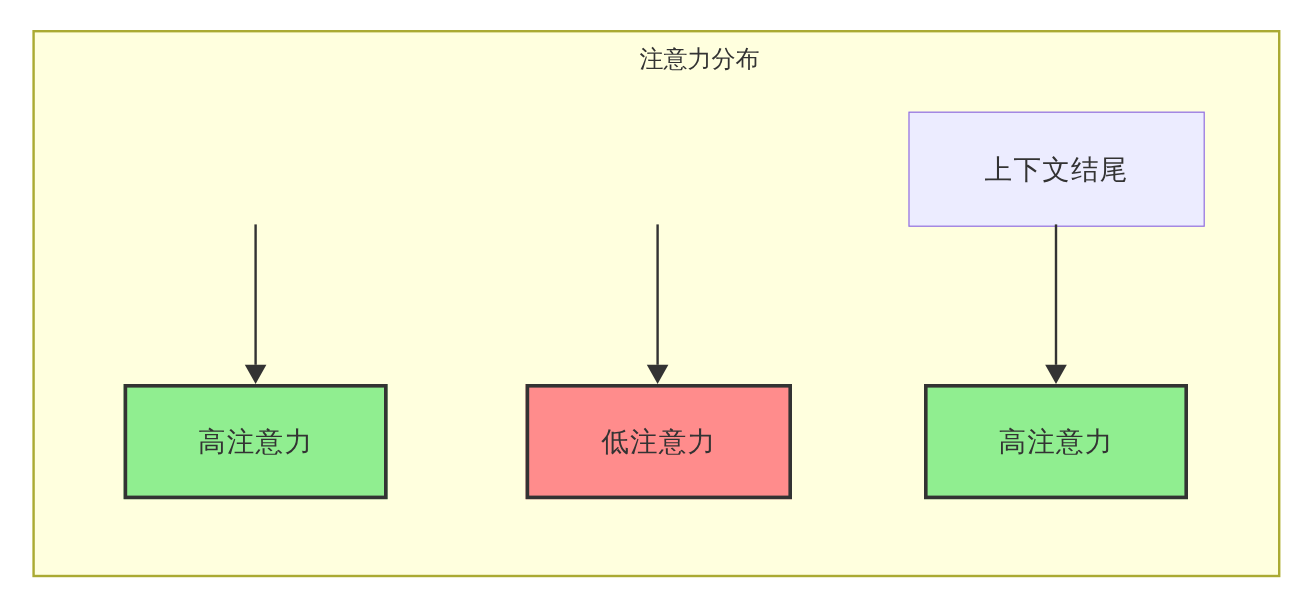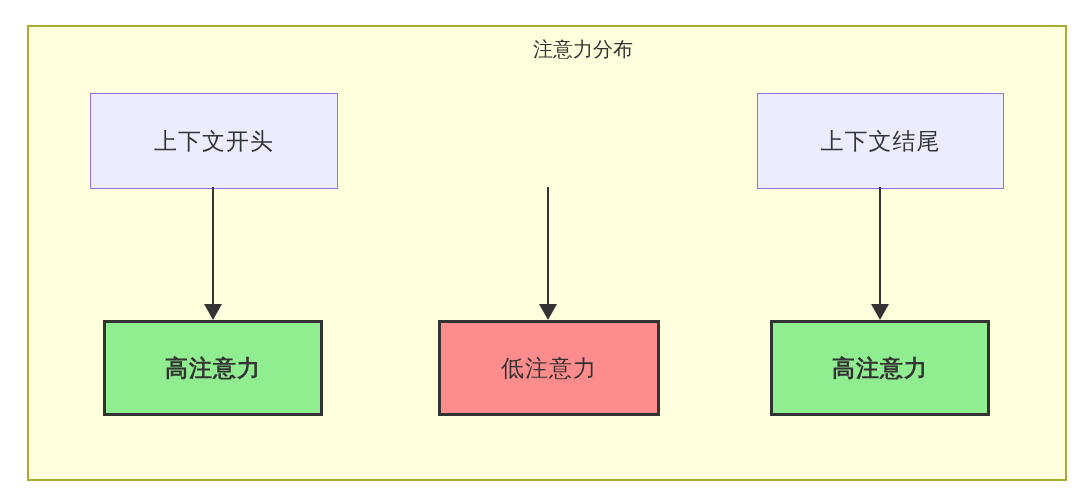--- a/index.html
+++ b/index.html
@@ -49,21 +49,21 @@
     top: 66px;
     height: 96px;
     background: var(--source-fill, #ececff);
     border: 1.5px solid var(--source-border, #9370db);
   }
   .target-node {
     top: 293px;
     height: 96px;
     border: 3px solid var(--target-border, #333333);
   }
-  .target-node.high { background: var(--high-fill, #90ee90); font-weight: bold; }
+  .target-node.high { background: var(--high-fill, #90ee90); }
   .target-node.low  { background: var(--low-fill, #ff8c8c); }
   .arrow {
     position: absolute;
     top: 160px;
     width: 18px;
     height: 133px;
     display: flex;
     flex-direction: column;
     align-items: center;
   }
@@ -91,21 +91,20 @@
   .arr-2 { left: 842px; }
 </style>
 </head>
 <body>
 
 <div class="canvas">
   <div class="frame">
 
     <div class="diagram-title">注意力分布</div>
 
-    <div class="node source-node src-0">上下文开头</div>
     <div class="arrow arr-0">
       <div class="shaft"></div>
       <div class="head"></div>
     </div>
     <div class="node target-node high tgt-0">高注意力</div>
 
     <div class="arrow arr-1">
       <div class="shaft"></div>
       <div class="head"></div>
     </div>

